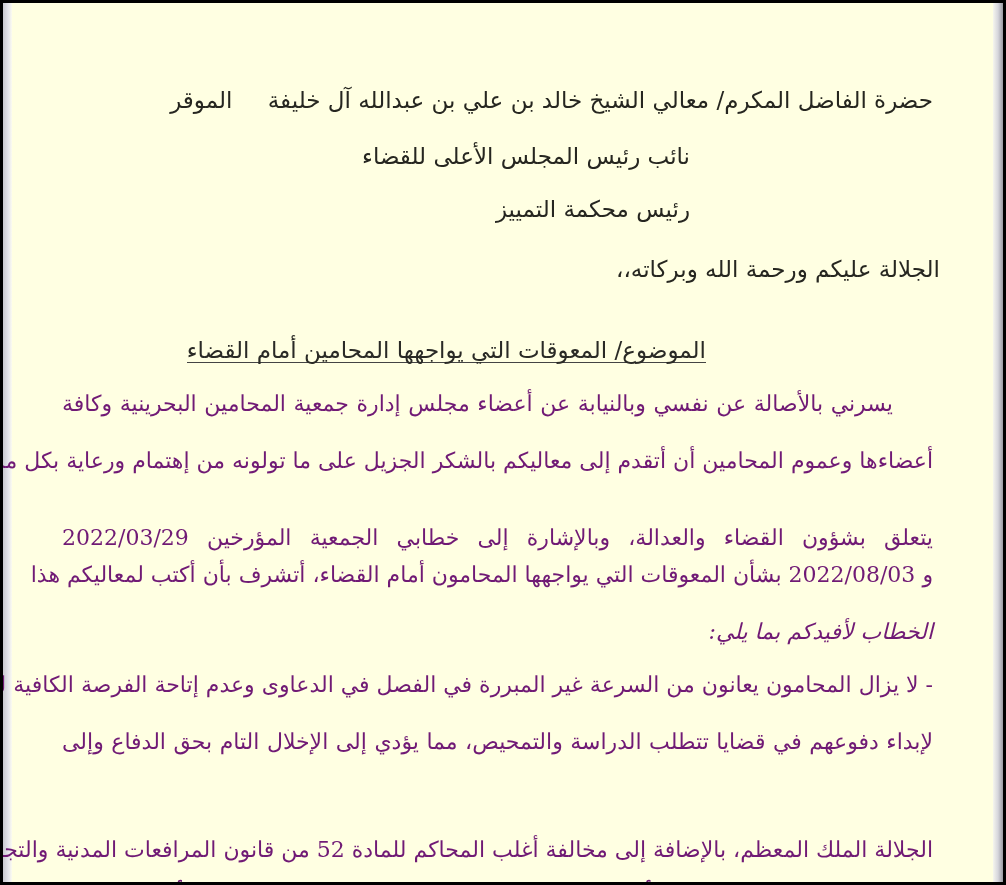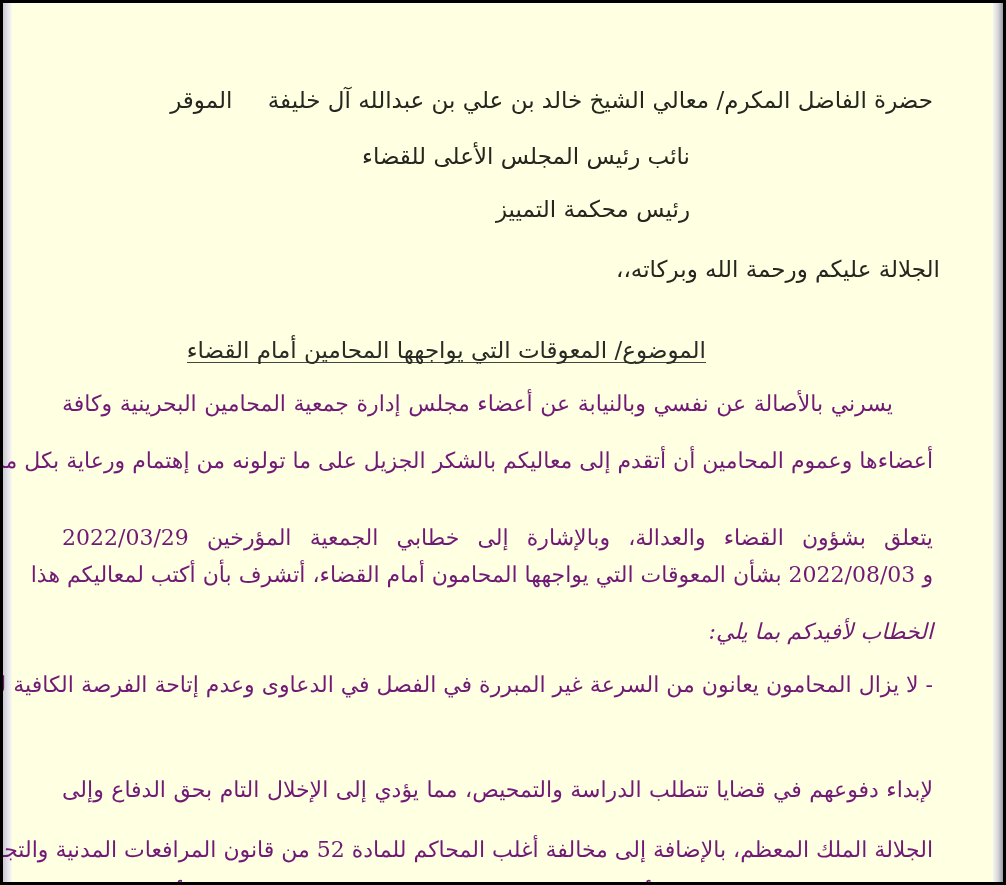--- a/index.html
+++ b/index.html
@@ -80,21 +80,21 @@
       color: #701a75;
       text-align: justify;
       text-align-last: justify;
     }
     .p1-l1 { top: 390px; right: 60px; left: 50px; text-indent: 40px; }
     .p1-l2 { top: 447px; right: 60px; left: 50px; }
     .p1-l3 { top: 504px; right: 60px; left: 50px; margin-top: 20px; }
     .p1-l4 { top: 561px; right: 60px; left: 50px; }
     .p1-l5 { top: 618px; right: 60px; text-align-last: auto; font-style: italic; }
     .p2-l1 { top: 671px; right: 60px; left: 50px; }
-    .p2-l2 { top: 728px; right: 60px; left: 50px; margin-top: 48px; }
+    .p2-l2 { top: 728px; right: 60px; left: 50px; }
     .p2-l3 { top: 785px; right: 60px; left: 50px; }
     .p2-l4 { top: 836px; right: 60px; left: 50px; }
     .p2-l5 { top: 880px; right: 60px; left: 50px; }
     .ltr-num { direction: ltr; unicode-bidi: embed; }
     .bold { font-weight: bold; }
   </style>
 </head>
 <body>
 
 <div class="frame">

